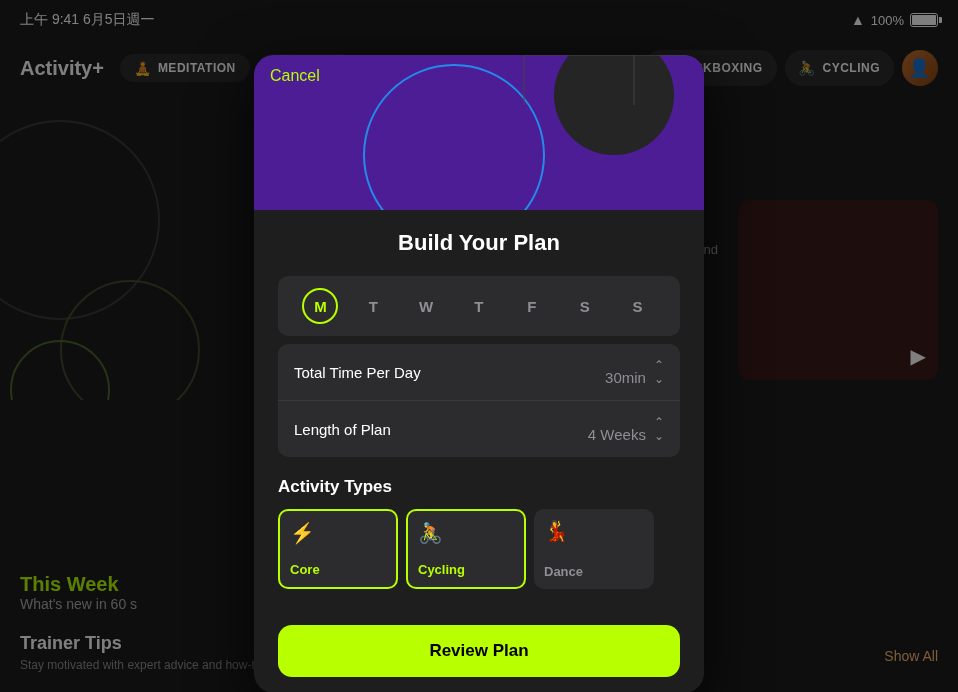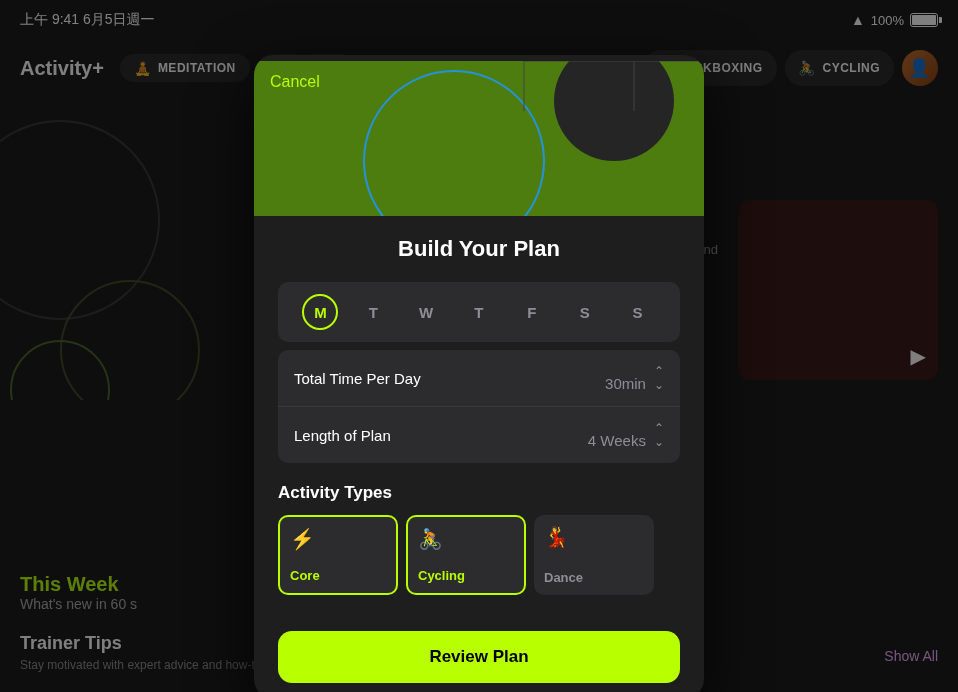--- a/index.html
+++ b/index.html
@@ -179,21 +179,21 @@
 
     .trainer-tips-sub {
       color: #8e8e93;
       font-size: 12px;
     }
 
     .show-all {
       position: absolute;
       bottom: 28px;
       right: 20px;
-      color: #f0abfc;
+      color: #fdba74;
       font-size: 14px;
     }
 
     
     .right-card {
       position: absolute;
       right: 20px;
       top: 200px;
       width: 200px;
       height: 180px;
@@ -255,24 +255,23 @@
       background: #1e1e1e;
       border-radius: 20px;
       overflow: hidden;
       box-shadow: 0 20px 60px rgba(0,0,0,0.8);
     }
 
     
     .modal-top {
       width: 100%;
       height: 155px;
-      background: #4d7c0f;
+      background: #4c1d95;
       position: relative;
       overflow: hidden;
-      margin-top: 6px;
     }
 
     .modal-top-circles {
       position: absolute;
       top: 0; left: 0; right: 0; bottom: 0;
     }
 
     .cancel-btn {
       position: absolute;
       top: 12px;

